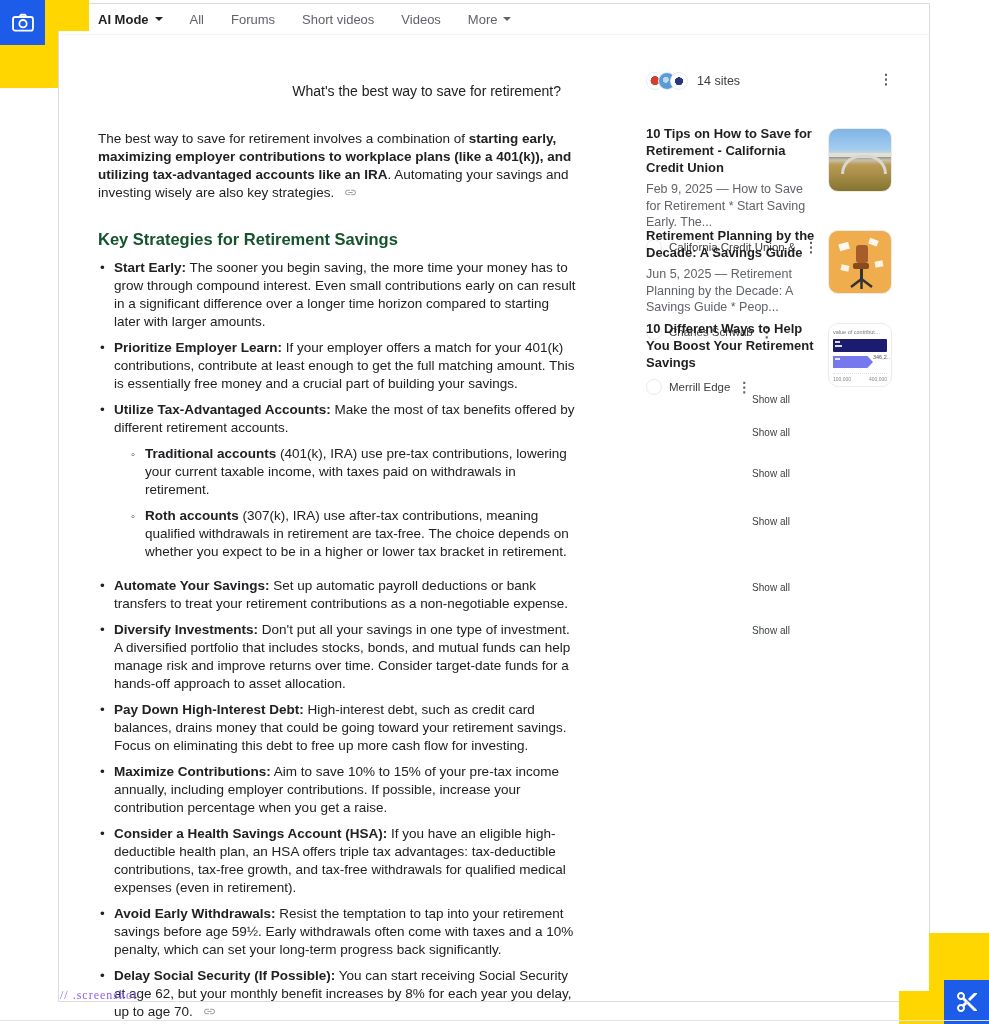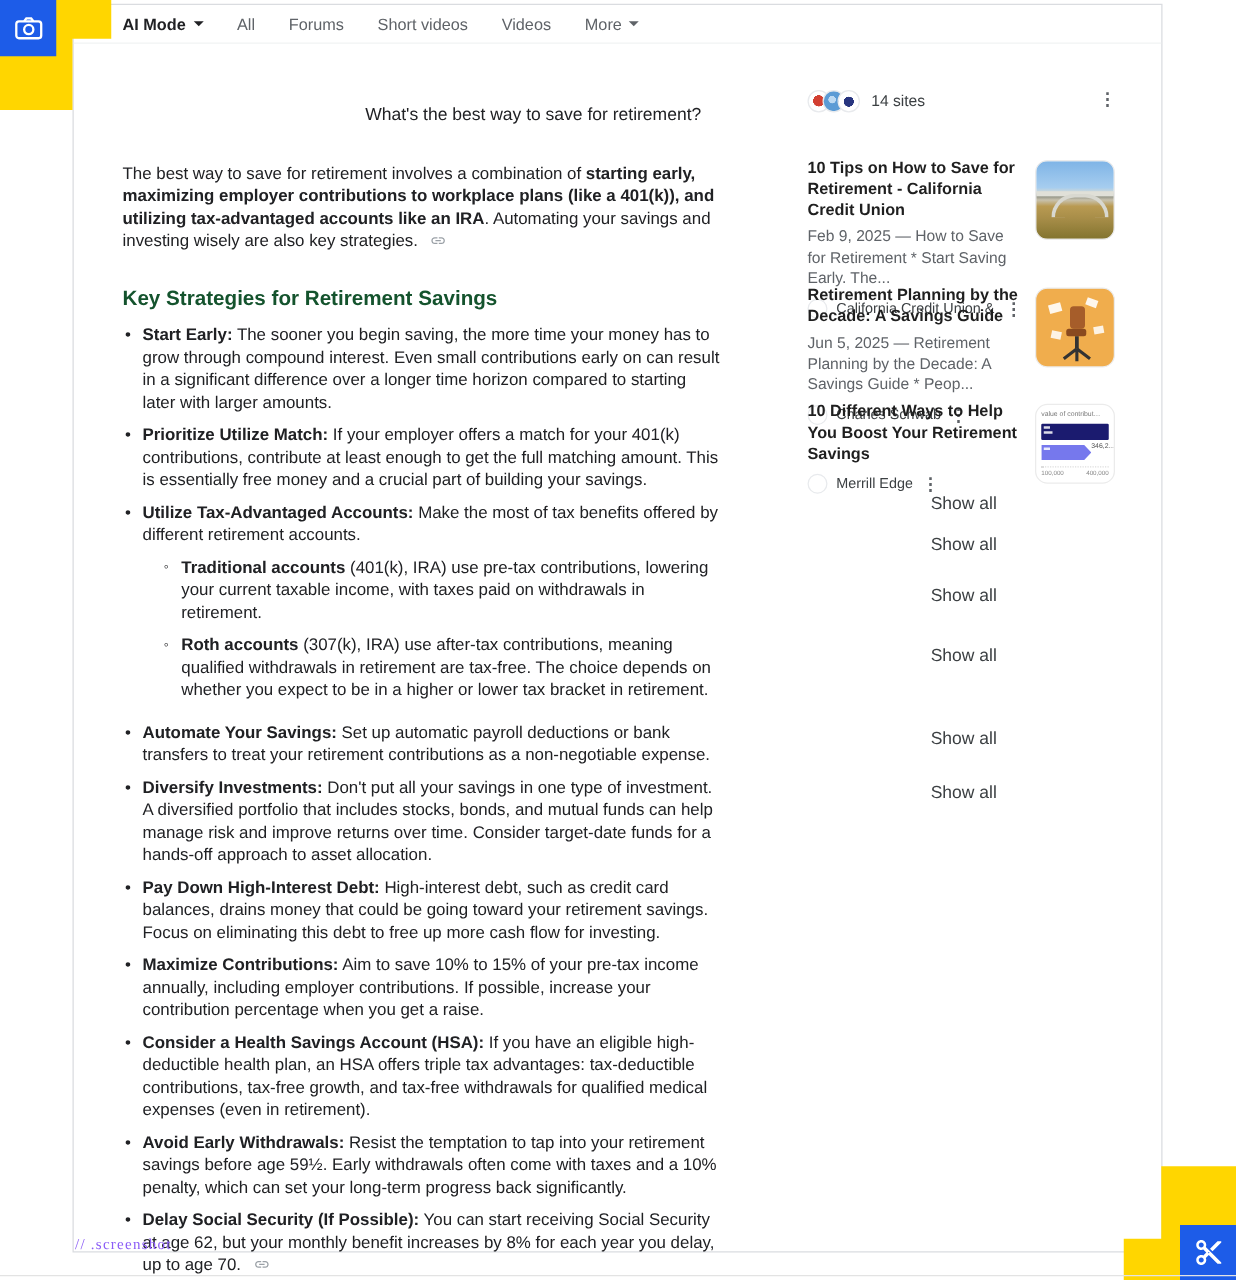--- a/index.html
+++ b/index.html
@@ -83,21 +83,21 @@
   .thumb-office{background:#f0ad4d;}
   .thumb-chart{background:#fff;padding:5px 4px 3px 4px;}
   .ct-title{font-size:5.5px;color:#777;line-height:7px;white-space:nowrap;}
   .ct-bar1{position:relative;margin-top:3px;width:54px;height:13px;background:#1b1b6f;border-radius:1px;}
   .ct-bar2{position:relative;margin-top:4px;width:40px;height:12px;background:#7678ed;
     clip-path:polygon(0 0,86% 0,100% 50%,86% 100%,0 100%);}
   .ct-mark{position:absolute;left:2px;background:#fff;height:2px;width:5px;opacity:.85;}
   .ct-mark.m1{top:2px;} .ct-mark.m2{top:6px;width:7px;}
   .ct-val{position:absolute;left:44px;top:30px;font-size:5.5px;color:#555;white-space:nowrap;}
   .ct-axis{display:flex;justify-content:space-between;margin-top:5px;font-size:5px;color:#888;border-top:1px dotted #ddd;padding-top:2px;}
-  .show-all{position:absolute;left:0;width:250px;text-align:center;font-size:14px;color:#3c4043;cursor:pointer;}
+  .show-all{position:absolute;left:0;width:250px;text-align:center;font-size:10px;color:#3c4043;cursor:pointer;}
   .sa-1{top:390px;} .sa-2{top:423px;} .sa-3{top:464px;} .sa-4{top:512px;} .sa-5{top:578px;} .sa-6{top:621px;}
 </style>
 </head>
 <body>
 
 <div class="page">
 
   <div class="nav">
     <span class="nav-item active">
       <span>AI Mode</span>
@@ -132,21 +132,21 @@
 
     <h2>Key Strategies for Retirement Savings</h2>
 
     <div>
       <div class="li">
           <span class="marker">•</span>
           <div class="li-text"><b>Start Early:</b><span> The sooner you begin saving, the more time your money has to grow through compound interest. Even small contributions early on can result in a significant difference over a longer time horizon compared to starting later with larger amounts.</span></div>
         </div>
       <div class="li">
           <span class="marker">•</span>
-          <div class="li-text"><b>Prioritize Utilize Match:</b><span> If your employer offers a match for your 401(k) contributions, contribute at least enough to get the full matching amount. This is essentially free money and a crucial part of building your savings.</span></div>
+          <div class="li-text"><b>Prioritize Employer Learn:</b><span> If your employer offers a match for your 401(k) contributions, contribute at least enough to get the full matching amount. This is essentially free money and a crucial part of building your savings.</span></div>
         </div>
       <div class="li">
           <span class="marker">•</span>
           <div class="li-text"><b>Utilize Tax-Advantaged Accounts:</b><span> Make the most of tax benefits offered by different retirement accounts.</span>
         <div class="sublist">
           <div class="li">
                 <span class="marker circ">◦</span>
                 <div class="li-text"><b>Traditional accounts</b><span> (401(k), IRA) use pre-tax contributions, lowering your current taxable income, with taxes paid on withdrawals in retirement.</span></div>
               </div>
           <div class="li">

